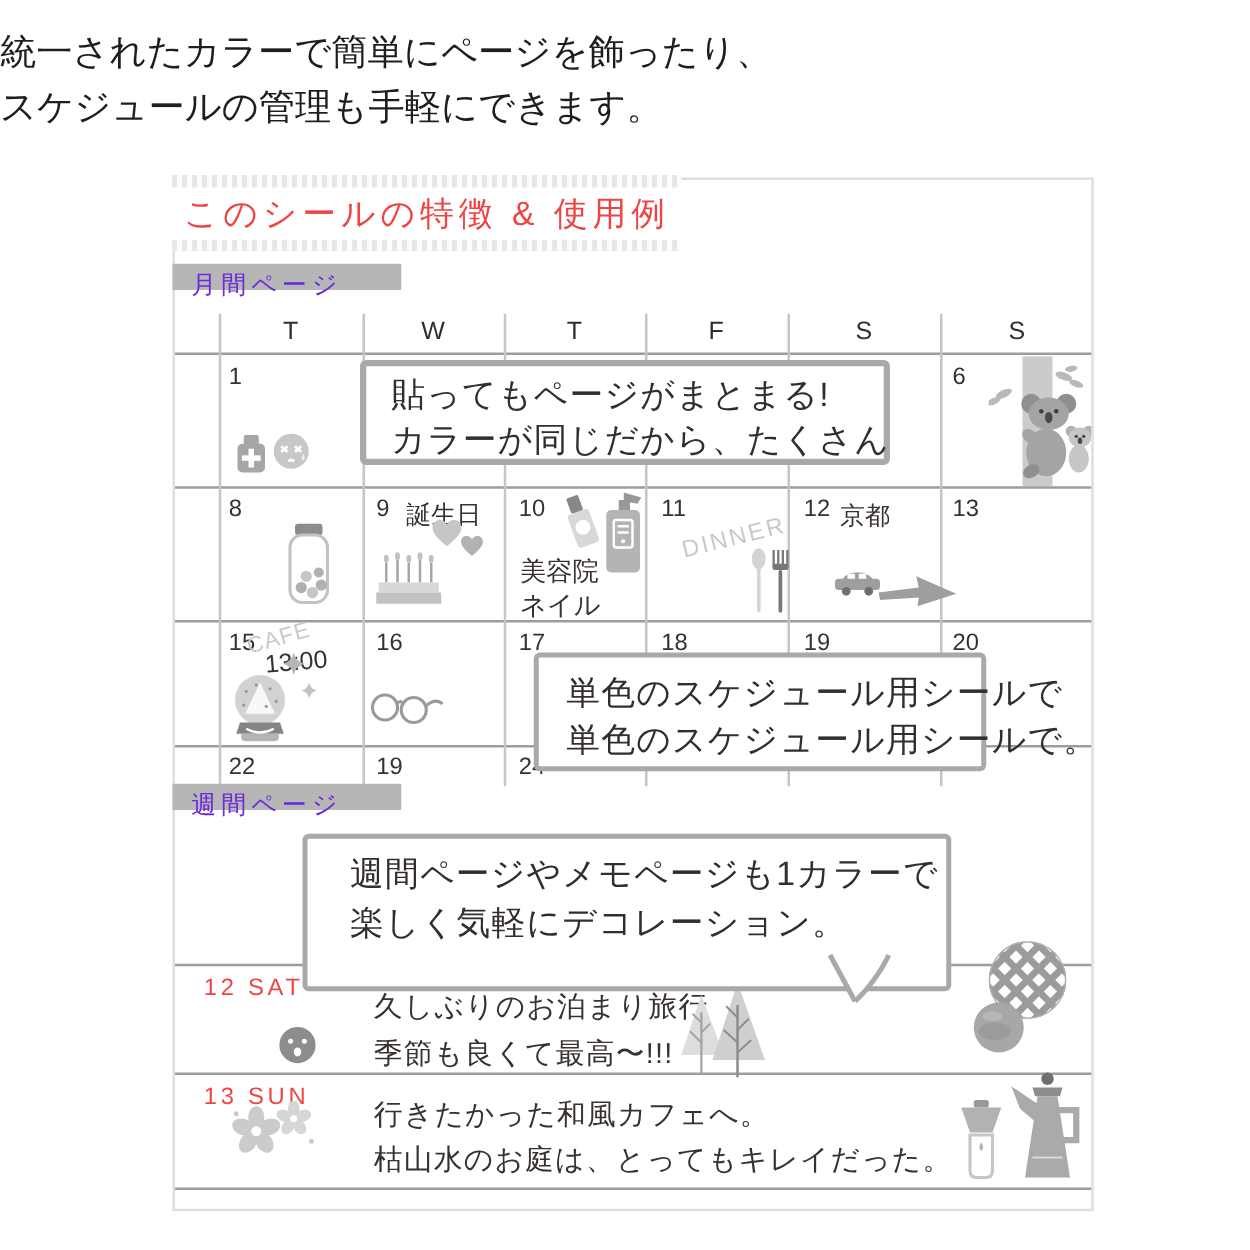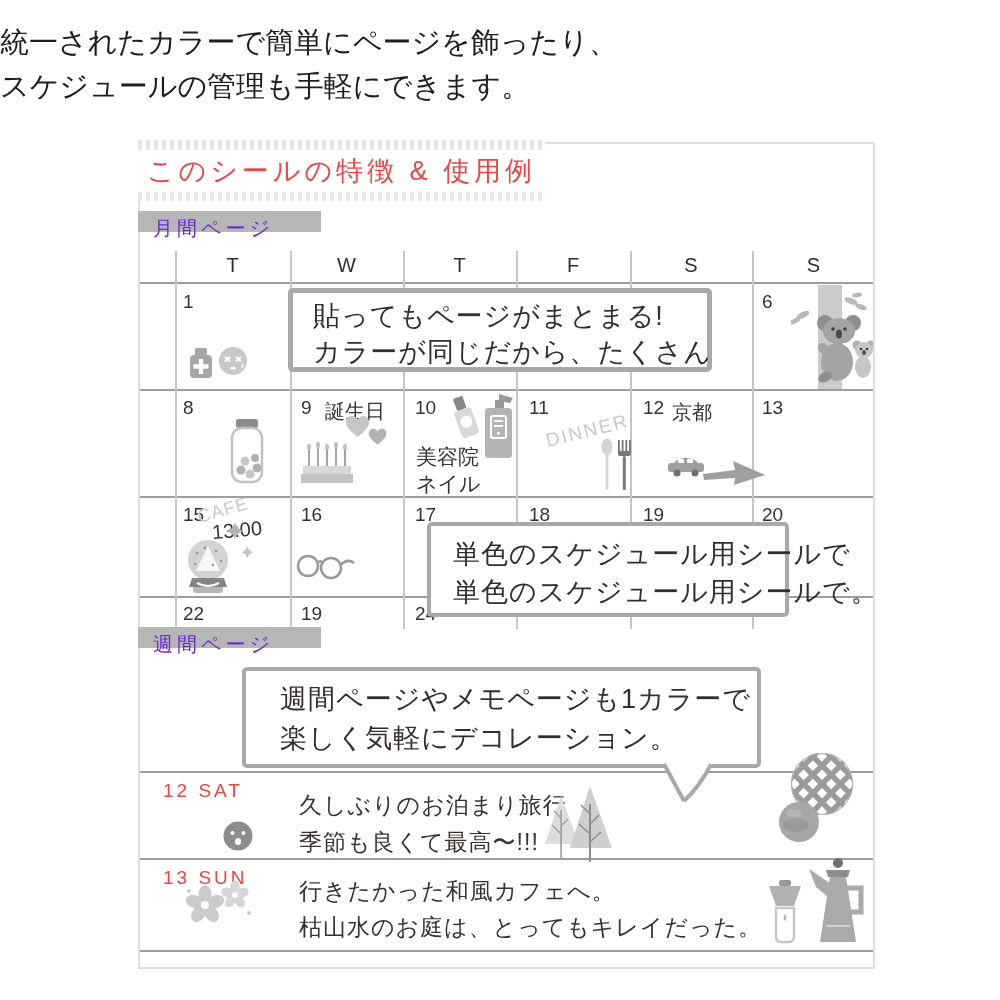--- a/index.html
+++ b/index.html
@@ -230,21 +230,21 @@
   </svg>
 
   <div class="callout" style="left:288px;top:288px;width:424px;height:84px;border-width:5px;padding:5px 0 0 20px;font-size:27px;line-height:36px;">
     <div>貼ってもページがまとまる!</div>
     <div>カラーが同じだから、たくさん</div>
   </div>
   <div class="callout" style="left:427px;top:522px;width:362px;height:95px;padding:9px 0 0 22px;font-size:27px;line-height:38px;">
     <div>単色のスケジュール用シールで</div>
     <div>単色のスケジュール用シールで。</div>
   </div>
-  <div class="callout" style="left:242px;top:667px;width:519px;height:101px;padding:9px 0 0 34px;font-size:27px;line-height:39px;">
+  <div class="callout" style="left:242px;top:667px;width:519px;height:126px;padding:9px 0 0 34px;font-size:27px;line-height:39px;">
     <div>週間ページやメモページも1カラーで</div>
     <div>楽しく気軽にデコレーション。</div>
   </div>
   <svg class="icon-top" style="left:648px;top:763px;" width="80" height="42" viewBox="0 0 80 42">
     <polygon points="15,0 65,0 36,39" fill="#ffffff"></polygon>
     <path d="M16 1 L36 38" stroke="#a9a9a9" stroke-width="4" fill="none"></path>
     <path d="M63 1 C57 14 46 29 36 38" stroke="#a9a9a9" stroke-width="4" fill="none"></path>
   </svg>
 
   <span class="daylabel" style="left:163px;top:780px;">12 SAT</span>

